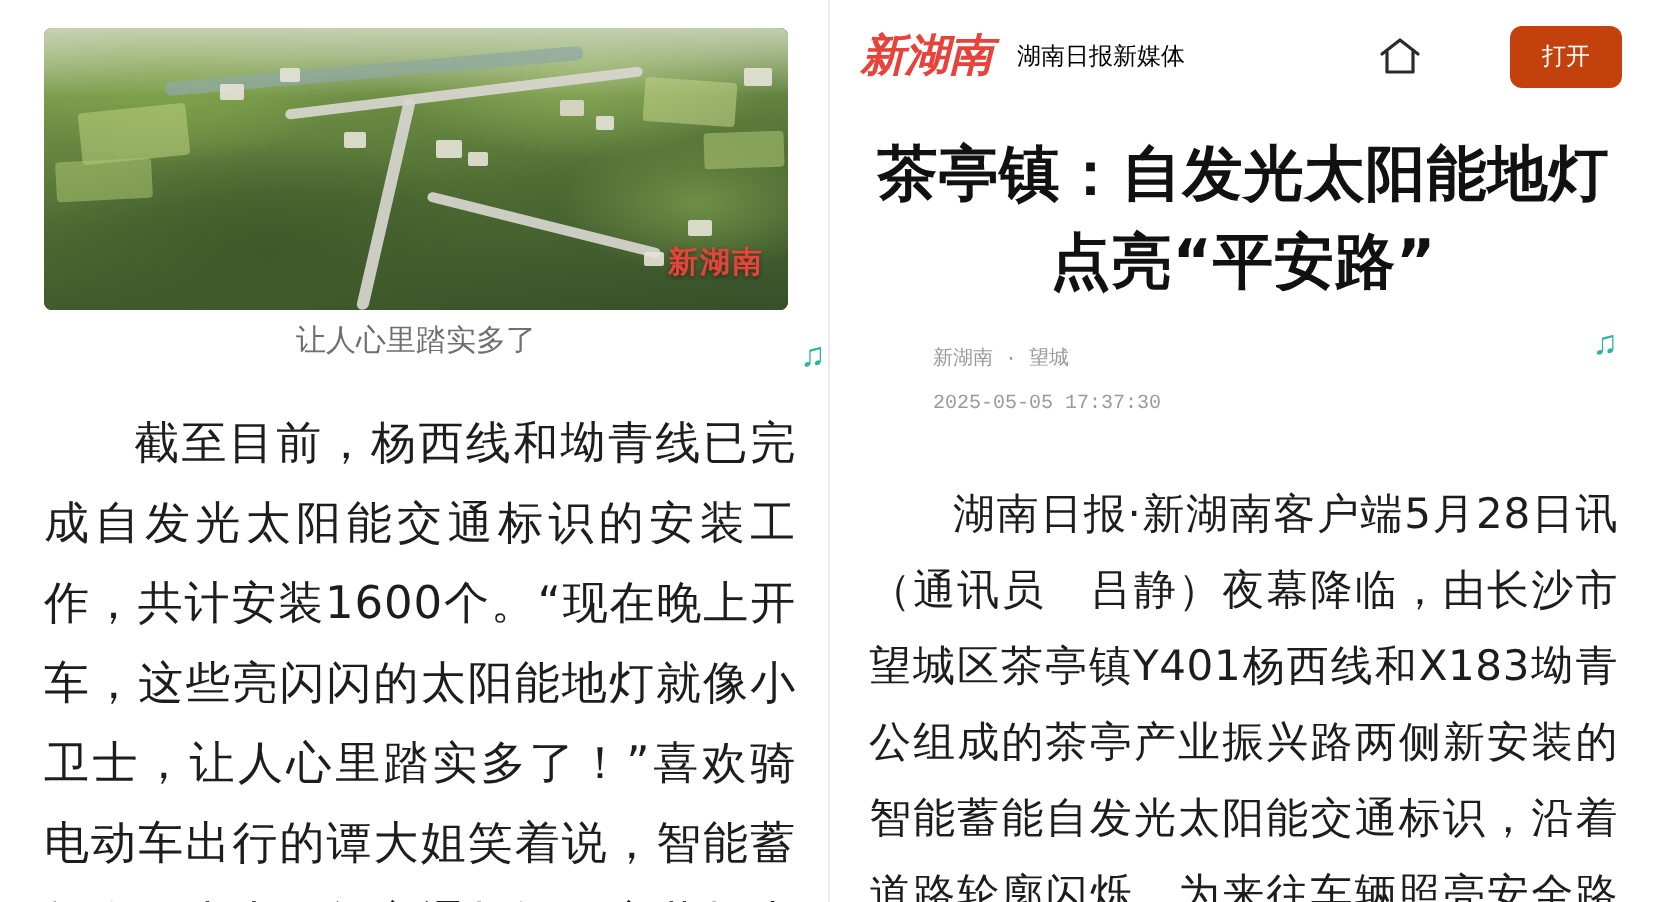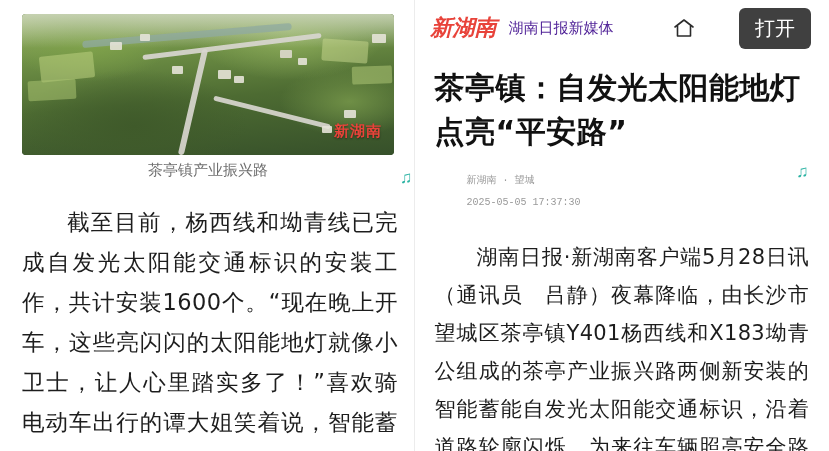--- a/index.html
+++ b/index.html
@@ -171,55 +171,56 @@
   .brand {
     font-size: 22px;
     font-weight: bold;
     color: #e8433a;
     font-family: "DejaVu Sans", sans-serif;
     letter-spacing: 0px;
     font-style: italic;
     white-space: nowrap;
   }
   .brand-sub {
-    font-size: 15px;
-    color: #4c1d95;
+    font-size: 12px;
+    color: #000000;
     font-family: "DejaVu Sans", sans-serif;
     white-space: nowrap;
   }
   .topbar-spacer { flex: 1; }
   .home-icon {
     width: 30px;
     height: 30px;
     display: flex;
     align-items: center;
     justify-content: center;
     color: #2b2b2b;
   }
   .open-btn {
-    background: #404040;
+    background: #c2410c;
     color: #ffffff;
-    font-size: 20px;
+    font-size: 12px;
     font-family: "DejaVu Sans", sans-serif;
     border: none;
     border-radius: 6px;
     padding: 7px 16px;
     cursor: pointer;
     white-space: nowrap;
     margin-left: 28px;
   }
 
   .headline {
     margin: 10px 20px 0 20px;
     font-size: 30px;
     line-height: 44px;
     font-weight: bold;
     color: #111111;
     font-family: "DejaVu Sans", sans-serif;
     letter-spacing: .5px;
+    text-align: center;
   }
   .meta {
     margin: 16px 20px 0 20px;
     display: flex;
     align-items: flex-start;
     justify-content: space-between;
   }
   .meta-left {
     font-size: 10px;
     line-height: 22px;
@@ -276,21 +277,21 @@
         <div class="bldg b5"></div>
         <div class="bldg b6"></div>
         <div class="bldg b7"></div>
         <div class="bldg b8"></div>
         <div class="bldg b9"></div>
         <div class="bldg b10"></div>
       </div>
       <div class="video-logo">新湖南</div>
     </div>
 
-    <div class="video-caption">茶亭镇产业振兴路</div>
+    <div class="video-caption">让人心里踏实多了</div>
 
     <div class="left-body">
       <span class="indent">截至目前，杨西线和坳青线已完成自发光太阳能交通标识的安装工作，共计安装1600个。“现在晚上开车，这些亮闪闪的太阳能地灯就像小卫士，让人心里踏实多了！”喜欢骑电动车出行的谭大姐笑着说，智能蓄能自发光太阳能交通标识的安装极大地提升了这两条线路的行车安全</span>
     </div>
 
     <div class="note-left">♫</div>
   </div>
 
   <div class="right-col">
 

